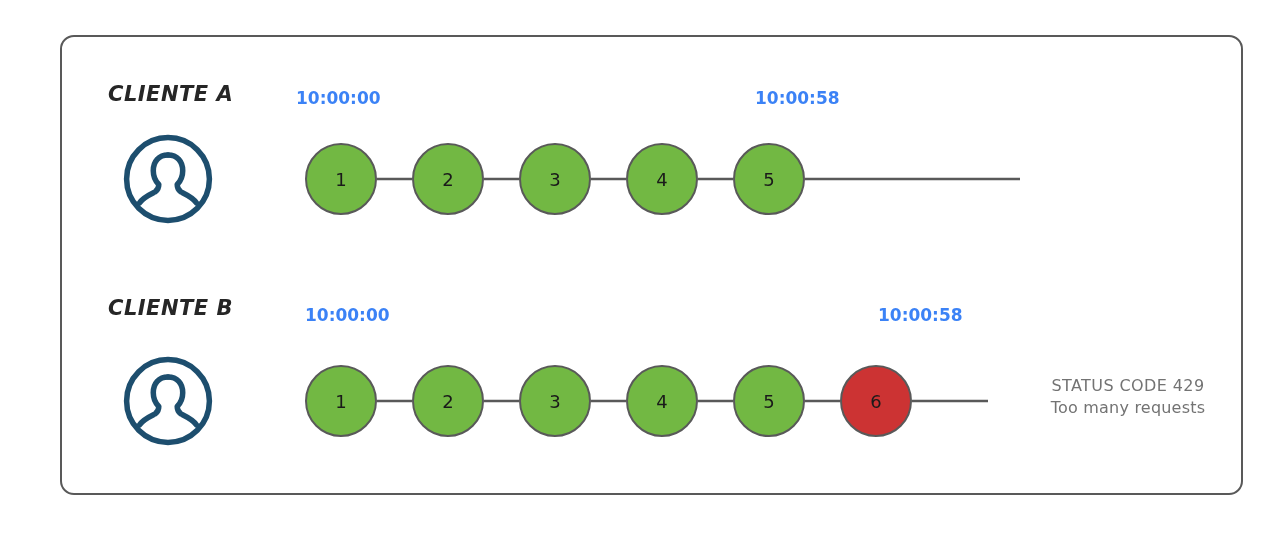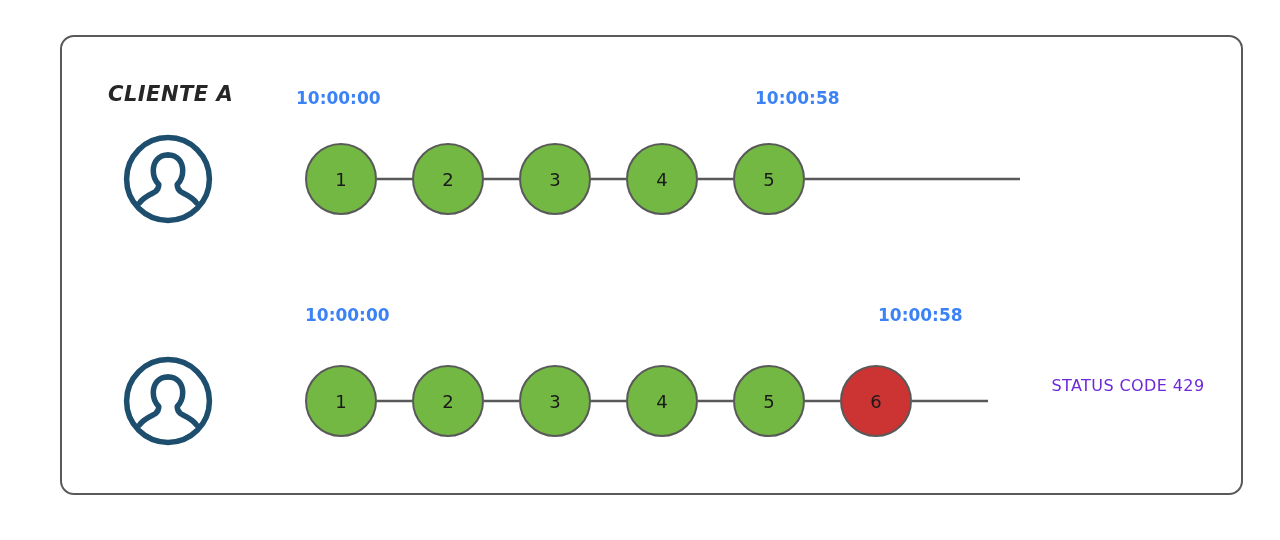--- a/index.html
+++ b/index.html
@@ -79,21 +79,21 @@
   .node-blocked { background: #cc3333; }
   .status-block {
     position: absolute;
     text-align: center;
     font-family: "DejaVu Sans", sans-serif;
     font-size: 16px;
     line-height: 1.35;
     white-space: nowrap;
   }
   .status-ok { color: #6cb33f; }
-  .status-err { color: #6d28d9; }
+  .status-err { color: #737373; }
   .status-line1 { letter-spacing: 0.4px; }
   .status-line2 { letter-spacing: 0.2px; }
 </style>
 </head>
 <body>
 
 <div id="canvas">
 
   <div class="panel"></div>
 
@@ -142,20 +142,21 @@
       </div>
       <div class="node-circle node-ok" style="left: 626px; top: 143px;">
         <span>4</span>
       </div>
       <div class="node-circle node-ok" style="left: 733px; top: 143px;">
         <span>5</span>
       </div>
     </div>
 
 
+  <div class="client-label" style="left:108px; top:296px;">CLIENTE B</div>
 
   <div class="avatar" style="left:122px; top:355px;">
     <svg viewBox="0 0 100 100" width="92" height="92" xmlns="http://www.w3.org/2000/svg">
       <circle cx="50" cy="50" r="45" fill="none" stroke="#1d4e6e" stroke-width="6"></circle>
       <path d="M50 24 C40 24 34 31 34 41 C34 48 37 53 40 56 C40 60 39 62 36 64
                C30 67 23 70 19 76" fill="none" stroke="#1d4e6e" stroke-width="6" stroke-linecap="round" stroke-linejoin="round"></path>
       <path d="M50 24 C60 24 66 31 66 41 C66 48 63 53 60 56 C60 60 61 62 64 64
                C70 67 77 70 81 76" fill="none" stroke="#1d4e6e" stroke-width="6" stroke-linecap="round" stroke-linejoin="round"></path>
     </svg>
   </div>
@@ -179,15 +180,16 @@
       <div class="node-circle node-ok" style="left: 733px; top: 365px;">
         <span>5</span>
       </div>
       <div class="node-circle node-blocked" style="left: 840px; top: 365px;">
         <span>6</span>
       </div>
     </div>
 
   <div class="status-block status-err" style="left:1028px; top:375px; width:200px;">
     <div class="status-line1">STATUS CODE 429</div>
+    <div class="status-line2">Too many requests</div>
   </div>
 
 </div>
 
 </body></html>

